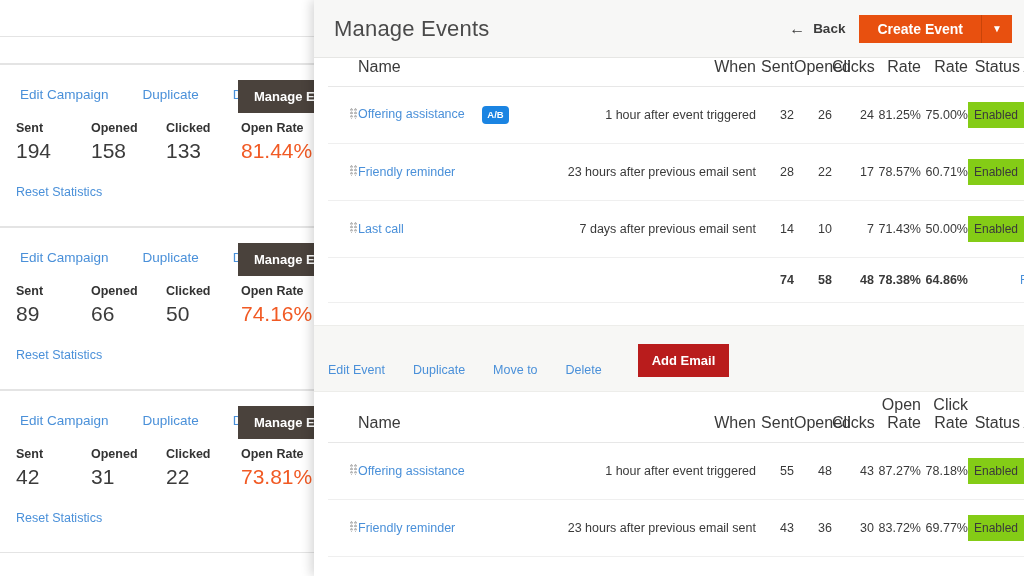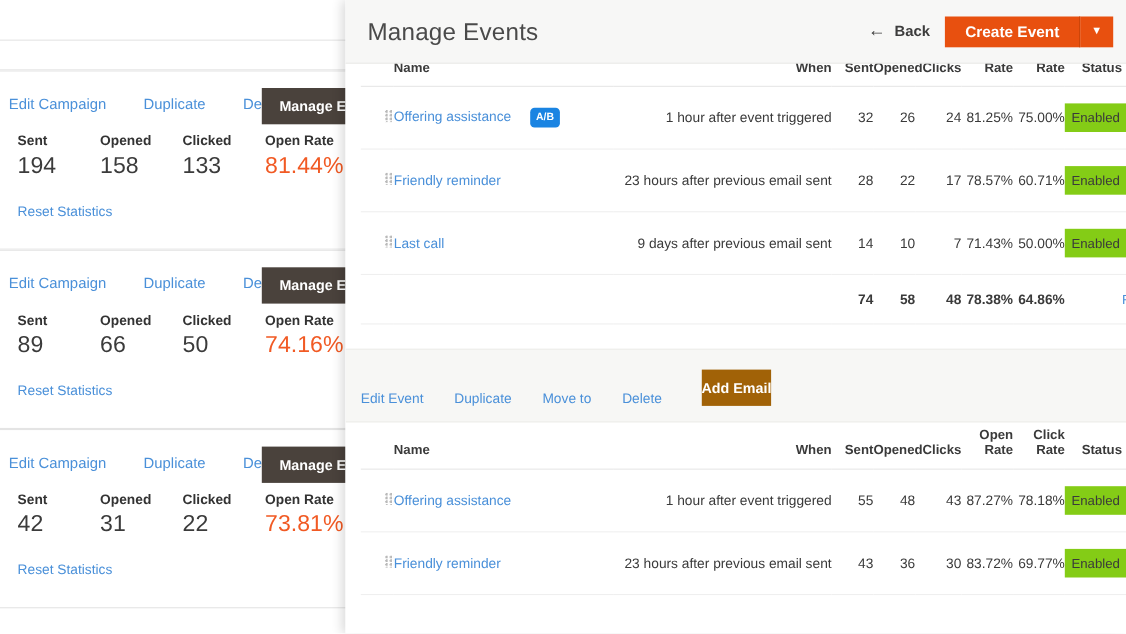--- a/index.html
+++ b/index.html
@@ -17,21 +17,21 @@
     position: absolute; left: 0; width: 430px;
     border-top: 1px solid #e4e4e4;
     border-bottom: 1px solid #e4e4e4;
     background: #fff;
   }
   .bg-card.c0 { top: 36px;  height: 28px; }
   .bg-card.c1 { top: 64px;  height: 163px; }
   .bg-card.c2 { top: 227px; height: 163px; }
   .bg-card.c3 { top: 390px; height: 163px; }
 
-  .bg-actions { position: absolute; left: 8px; top: 22px; display: flex; align-items: center; gap: 34px; }
+  .bg-actions { position: absolute; left: 20px; top: 22px; display: flex; align-items: center; gap: 34px; }
   .bg-link { color: #4a90d9; font-size: 13.5px; white-space: nowrap; }
   .bg-manage-btn {
     position: absolute; left: 238px; top: 15px;
     background: #4a423c; color: #fff; font-size: 13px; font-weight: bold;
     padding: 9px 16px; white-space: nowrap;
   }
   .bg-stats { position: absolute; left: 16px; top: 56px; display: flex; }
   .bg-stat { width: 75px; }
   .bg-stat.wide { width: 88px; }
   .bg-stat-label { font-size: 12.5px; font-weight: bold; color: #333; white-space: nowrap; }
@@ -64,21 +64,21 @@
   .create-caret {
     background: #e8500f; color: #fff; width: 30px;
     display: flex; align-items: center; justify-content: center; font-size: 10px;
   }
 
   .modal-body { position: relative; height: 518px; overflow: hidden; background: #fff; }
 
   
   table.evt { width: 100%; border-collapse: collapse; table-layout: fixed; }
   table.evt th {
-    font-size: 12px; color: #3a3a3a; font-weight: bold;
+    font-size: 16px; color: #3a3a3a; font-weight: normal;
     padding: 4px 0 10px 0; vertical-align: bottom; text-align: right;
     border-bottom: 1px solid #e7e7e7;
   }
   table.evt td {
     font-size: 12.5px; color: #3a3a3a; padding: 15px 0;
     border-bottom: 1px solid #efefef; text-align: right; vertical-align: middle;
   }
   .col-handle { width: 30px; }
   .col-name   { width: 200px; text-align: left !important; }
   .col-when   { width: 198px; text-align: right; }
@@ -116,22 +116,22 @@
     background: #f7f7f5; border-top: 1px solid #ededea; border-bottom: 1px solid #ededea;
     padding: 14px 16px 14px 14px; display: flex; align-items: flex-start;
   }
   .evt-section-left { flex: 1; }
   .evt-name { color: #f15a24; font-size: 19px; font-weight: bold; }
   .evt-type { font-size: 12.5px; color: #4a4a4a; margin-top: 7px; }
   .evt-type b { color: #2e2e2e; }
   .evt-section-right { display: flex; align-items: flex-end; gap: 28px; padding-top: 4px; }
   .sec-link { color: #4a90d9; font-size: 12.5px; white-space: nowrap; }
   .add-email-btn {
-    background: #a16207; color: #fff; font-size: 13px; font-weight: bold;
-    padding: 9px 0; margin-left: 8px; white-space: nowrap;
+    background: #b91c1c; color: #fff; font-size: 13px; font-weight: bold;
+    padding: 9px 14px; margin-left: 8px; white-space: nowrap;
   }
   .tbl-wrap { padding: 0 16px 0 14px; }
   .spacer { height: 22px; }
 </style>
 </head>
 <body>
 
 <div id="root">
 
   <div class="bg-page">
@@ -321,21 +321,21 @@
               </td>
             </tr>
             <tr>
               <td class="col-handle">
                 <span class="handle"><i></i></span>
               </td>
               <td class="col-name">
                 <span class="name-link">Last call</span>
               </td>
               <td class="col-when">
-                <span class="when-txt">9 days after previous email sent</span>
+                <span class="when-txt">7 days after previous email sent</span>
               </td>
               <td class="col-num num">14</td>
               <td class="col-num num">10</td>
               <td class="col-clicks num">7</td>
               <td class="col-rate num">71.43%</td>
               <td class="col-rate num">50.00%</td>
               <td class="col-status">
                 <span class="status-badge">Enabled</span>
               </td>
               <td class="col-act">

